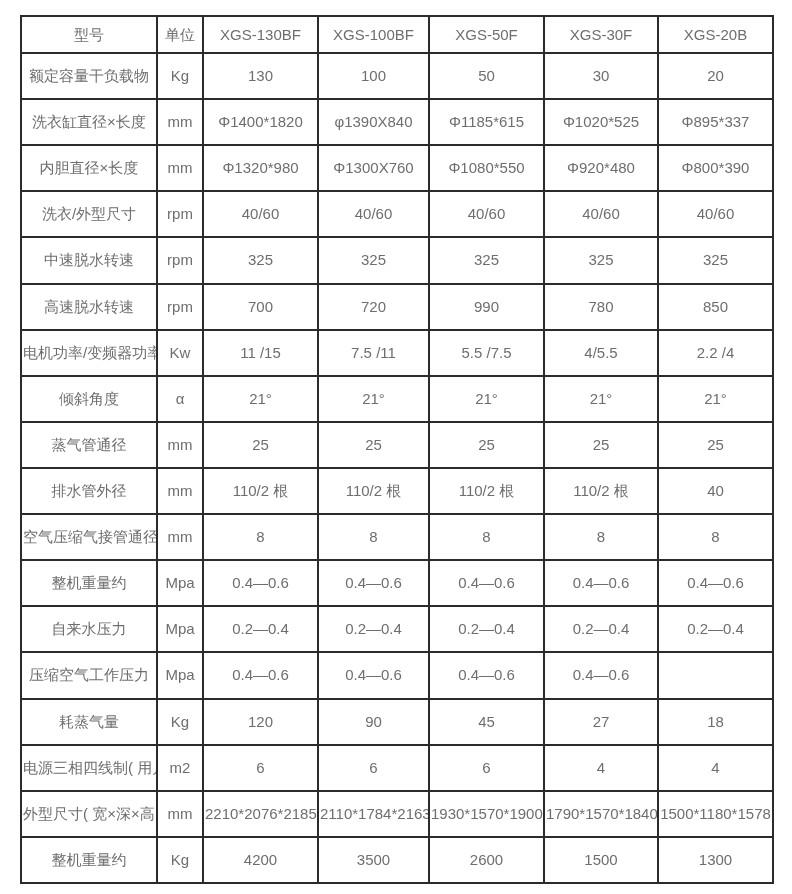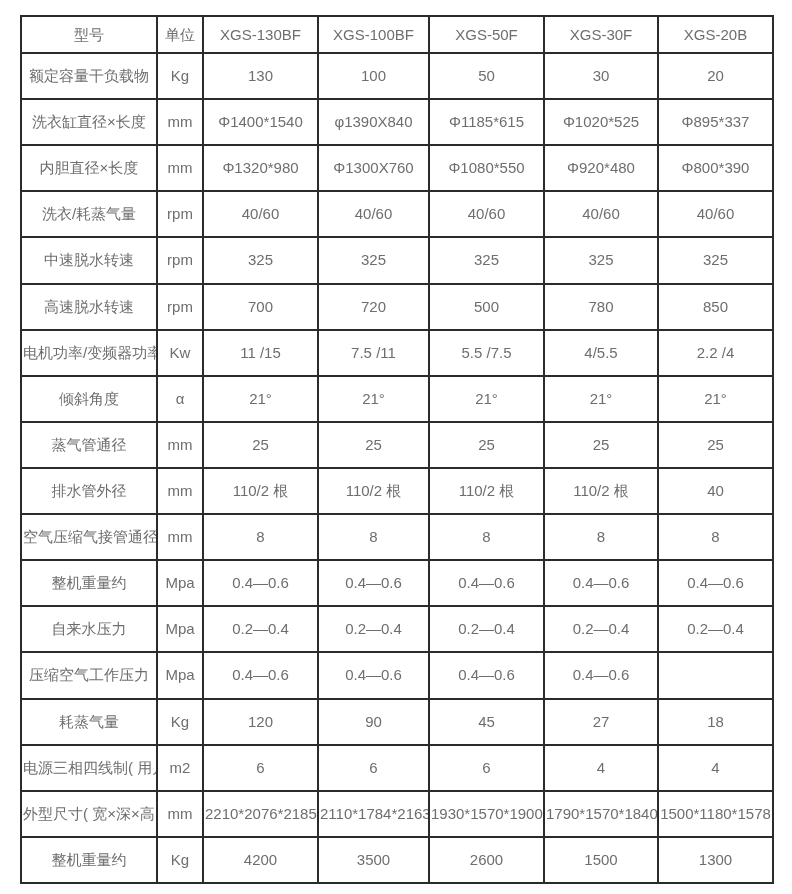--- a/index.html
+++ b/index.html
@@ -80,37 +80,37 @@
           <td>Kg</td>
           <td>130</td>
           <td>100</td>
           <td>50</td>
           <td>30</td>
           <td>20</td>
         </tr>
         <tr>
           <td>洗衣缸直径×长度</td>
           <td>mm</td>
-          <td>Φ1400*1540</td>
+          <td>Φ1400*1820</td>
           <td>φ1390X840</td>
           <td>Φ1185*615</td>
           <td>Φ1020*525</td>
           <td>Φ895*337</td>
         </tr>
         <tr>
           <td>内胆直径×长度</td>
           <td>mm</td>
           <td>Φ1320*980</td>
           <td>Φ1300X760</td>
           <td>Φ1080*550</td>
           <td>Φ920*480</td>
           <td>Φ800*390</td>
         </tr>
         <tr>
-          <td>洗衣/耗蒸气量</td>
+          <td>洗衣/外型尺寸</td>
           <td>rpm</td>
           <td>40/60</td>
           <td>40/60</td>
           <td>40/60</td>
           <td>40/60</td>
           <td>40/60</td>
         </tr>
         <tr>
           <td>中速脱水转速</td>
           <td>rpm</td>
@@ -118,21 +118,21 @@
           <td>325</td>
           <td>325</td>
           <td>325</td>
           <td>325</td>
         </tr>
         <tr>
           <td>高速脱水转速</td>
           <td>rpm</td>
           <td>700</td>
           <td>720</td>
-          <td>500</td>
+          <td>990</td>
           <td>780</td>
           <td>850</td>
         </tr>
         <tr>
           <td>电机功率/变频器功率</td>
           <td>Kw</td>
           <td>11 /15</td>
           <td>7.5 /11</td>
           <td>5.5 /7.5</td>
           <td>4/5.5</td>

